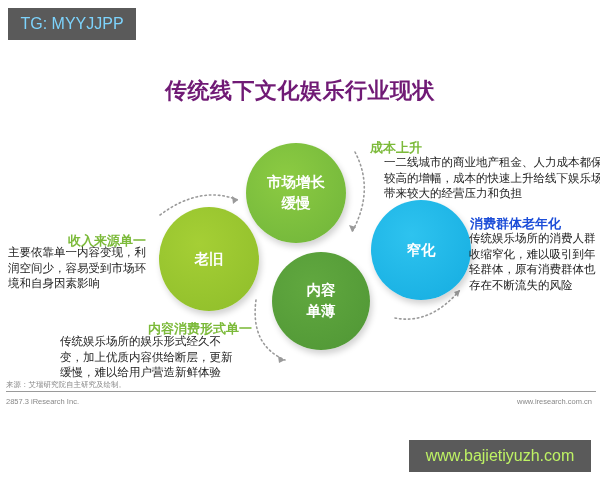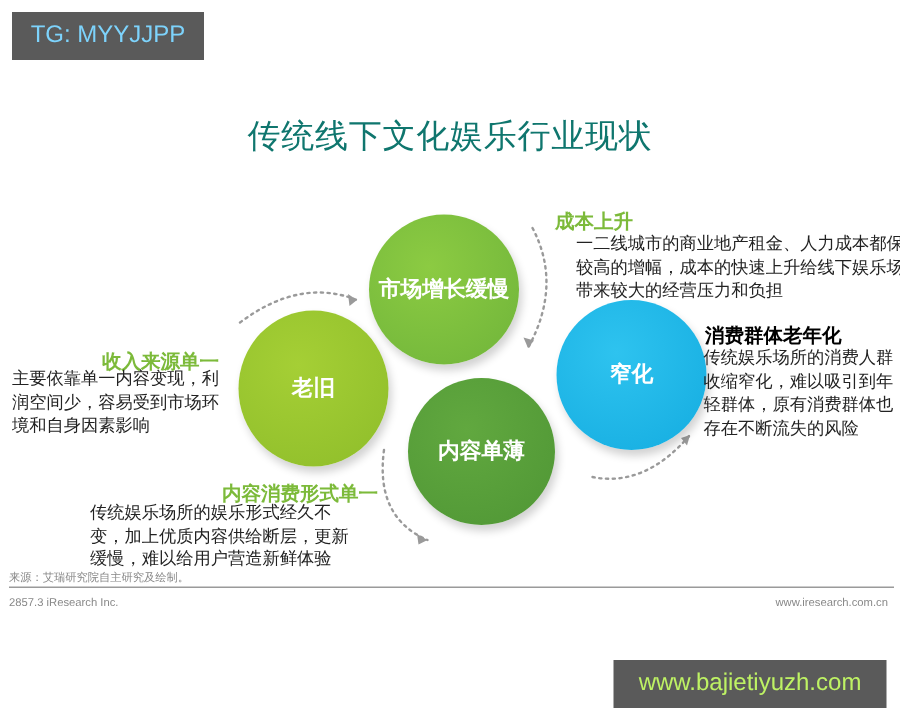--- a/index.html
+++ b/index.html
@@ -1,30 +1,30 @@
 <!DOCTYPE html>
 <html><head>
 <meta charset="utf-8">
 <style>
   html, body { margin:0; padding:0; }
   body { width:600px; height:480px; background:#ffffff; position:relative; overflow:hidden; font-family:"DejaVu Sans", sans-serif; }
   .tag { position:absolute; left:8px; top:8px; width:128px; height:32px; background:#5a5a5a; color:#7dd3fc; font-family:"Liberation Sans", sans-serif; font-size:16px; line-height:32px; text-align:center; }
-  .title { position:absolute; left:0; top:76px; width:600px; text-align:center; font-size:22px; font-weight:normal; color:#0f766e; letter-spacing:0.5px; }
-  .circle { position:absolute; border-radius:50%; display:flex; align-items:center; justify-content:center; flex-direction:row; color:#fff; font-weight:bold; font-size:14.5px; line-height:21px; text-align:center; box-shadow:2px 4px 6px rgba(0,0,0,0.18); }
+  .title { position:absolute; left:0; top:76px; width:600px; text-align:center; font-size:22px; font-weight:bold; color:#701a75; letter-spacing:0.5px; }
+  .circle { position:absolute; border-radius:50%; display:flex; align-items:center; justify-content:center; flex-direction:column; color:#fff; font-weight:bold; font-size:14.5px; line-height:21px; text-align:center; box-shadow:2px 4px 6px rgba(0,0,0,0.18); }
   .c-market { left:246px; top:143px; width:100px; height:100px; background:radial-gradient(circle at 40% 35%, #8ccb42, #6fb43a); }
   .c-business { left:159px; top:207px; width:100px; height:104px; background:radial-gradient(circle at 40% 35%, #a5cf35, #8ebd2a); }
   .c-content { left:272px; top:252px; width:98px; height:98px; background:radial-gradient(circle at 40% 35%, #61a83f, #4f9635); }
   .c-consumer { left:371px; top:200px; width:100px; height:100px; background:radial-gradient(circle at 40% 35%, #2ec3ef, #14ace0); }
   .head { position:absolute; font-weight:bold; font-size:13px; color:#7cba3a; }
   .body-text { position:absolute; font-size:11.5px; line-height:15.5px; color:#222; }
   .h-income { left:68px; top:232px; }
   .b-income { left:8px; top:245px; width:140px; }
   .h-cost { left:370px; top:139px; }
   .b-cost { left:384px; top:155px; width:230px; }
-  .h-consumer { left:470px; top:215px; color:#000000; }
+  .h-consumer { left:470px; top:215px; color:#1d4ed8; }
   .b-consumer { left:469px; top:231px; width:128px; }
   .h-format { left:148px; top:320px; }
   .b-format { left:60px; top:334px; width:180px; }
   .source { position:absolute; left:6px; top:380px; font-size:7.5px; color:#888; }
   .rule { position:absolute; left:6px; top:391px; width:590px; height:1px; background:#9a9a9a; }
   .foot-left { position:absolute; left:6px; top:397px; font-family:"Liberation Sans", sans-serif; font-size:7.5px; color:#888; }
   .foot-right { position:absolute; right:8px; top:397px; font-family:"Liberation Sans", sans-serif; font-size:7.5px; color:#888; }
   .watermark { position:absolute; left:409px; top:440px; width:182px; height:32px; background:#5a5a5a; color:#bef264; font-family:"Liberation Sans", sans-serif; font-size:16px; line-height:32px; text-align:center; }
   svg.arcs { position:absolute; left:0; top:0; }
 </style>

